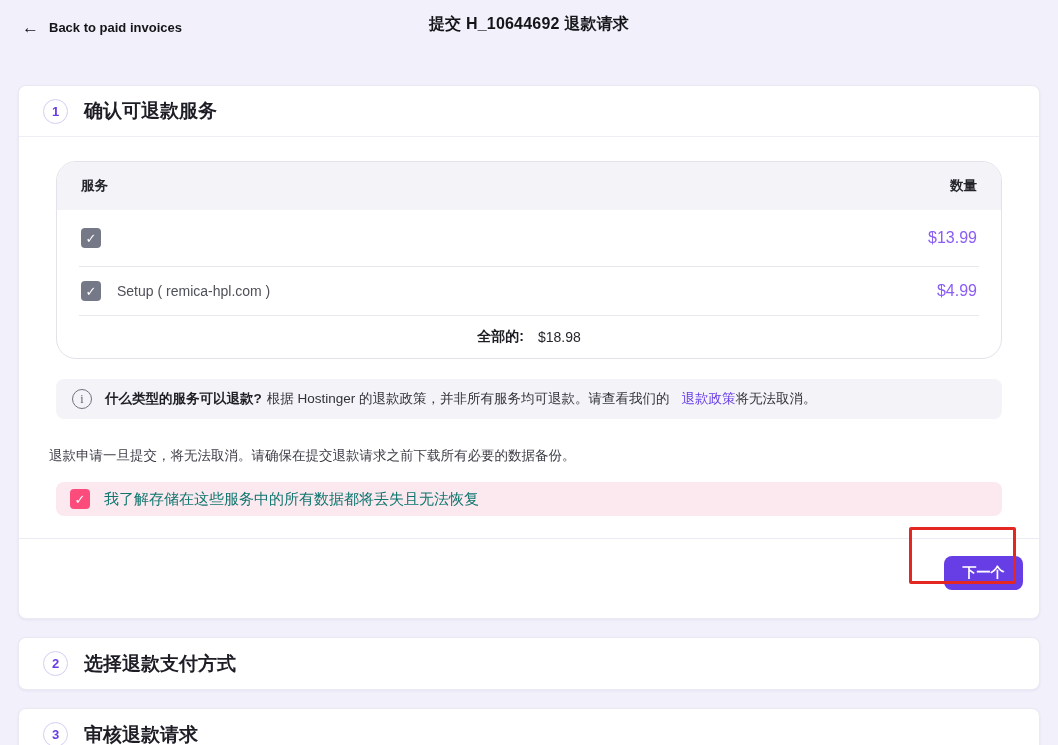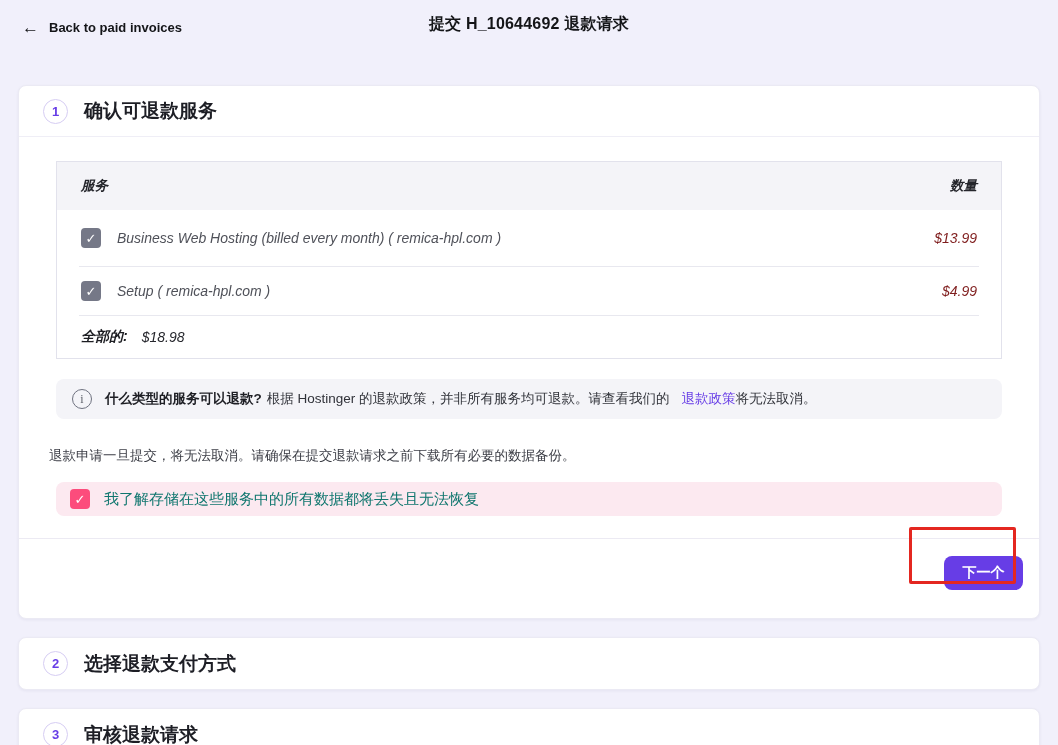--- a/index.html
+++ b/index.html
@@ -43,46 +43,45 @@
     display:flex; align-items:center; justify-content:center;
     font-size:13px; font-weight:bold; color:#673de6; background:#fff;
   }
   .step-title { font-size:19px; font-weight:bold; color:#1d1e25; }
   .collapsed-card { height:53px; }
   .collapsed-card .card-header { height:51px; border-bottom:none; }
   
   .card-body { padding:24px 30px 0 30px; }
   .inset { margin:0 7px; }
   .services-table {
-    border:1px solid #e2e2ec; border-radius:0; overflow:hidden;
+    border:1px solid #e2e2ec; border-radius:20px; overflow:hidden;
     background:#fff;
-    font-style:italic;
   }
   .thead {
     display:flex; justify-content:space-between; align-items:center;
     background:#f4f4f8; padding:0 24px; height:48px;
     font-size:13.5px; font-weight:bold; color:#24252b;
   }
   .trow {
     display:flex; align-items:center;
     padding:0 24px; height:56px;
   }
   .trow-2 { height:48px; }
   .sep { height:1px; background:#e8e8ef; margin:0 22px; }
   .cb {
     width:20px; height:20px; flex:0 0 20px;
     border-radius:4px; display:flex; align-items:center; justify-content:center;
     color:#fff; font-size:13px; cursor:pointer;
   }
   .cb-gray { background:#757887; }
   .cb-pink { background:#fc4c7c; }
   .row-label { margin-left:16px; font-size:14px; color:#4f5159; }
-  .row-price { margin-left:auto; font-size:14px; color:#7f1d1d; }
+  .row-price { margin-left:auto; font-size:16px; color:#8b5cf6; }
   .trow-total {
-    display:flex; align-items:center; justify-content:flex-start; gap:14px;
+    display:flex; align-items:center; justify-content:center; gap:14px;
     padding:0 24px; height:42px;
   }
   .total-label { font-size:14px; font-weight:bold; color:#1c1d22; }
   .total-price { font-size:14px; color:#26272d; }
   
   .infobox {
     margin-top:20px; background:#f4f4f8; border-radius:8px;
     padding:10px 16px; display:flex; align-items:center; gap:13px;
   }
   .info-icon {
@@ -147,21 +146,20 @@
       <div class="inset">
         <div class="services-table">
           <div class="thead">
             <span>服务</span>
             <span>数量</span>
           </div>
           <div class="trow">
             <span class="cb cb-gray">
                 <span>✓</span>
               </span>
-            <span class="row-label">Business Web Hosting (billed every month) ( remica-hpl.com )</span>
             <span class="row-price">$13.99</span>
           </div>
           <div class="sep"></div>
           <div class="trow trow-2">
             <span class="cb cb-gray">
                 <span>✓</span>
               </span>
             <span class="row-label">Setup ( remica-hpl.com )</span>
             <span class="row-price">$4.99</span>
           </div>

